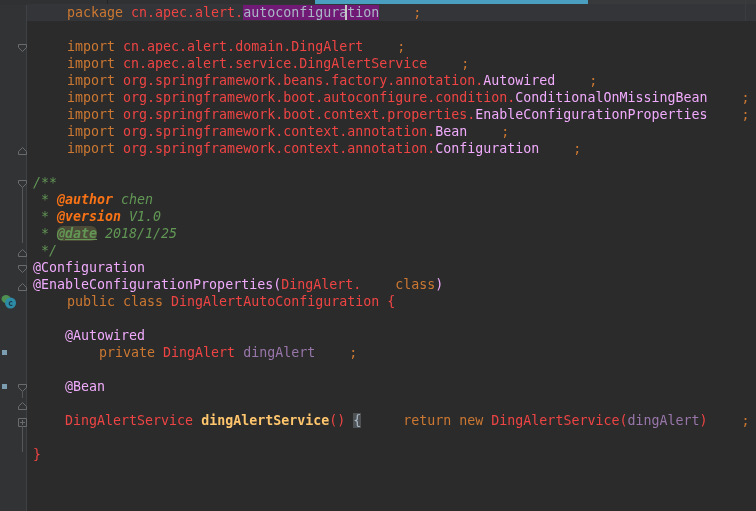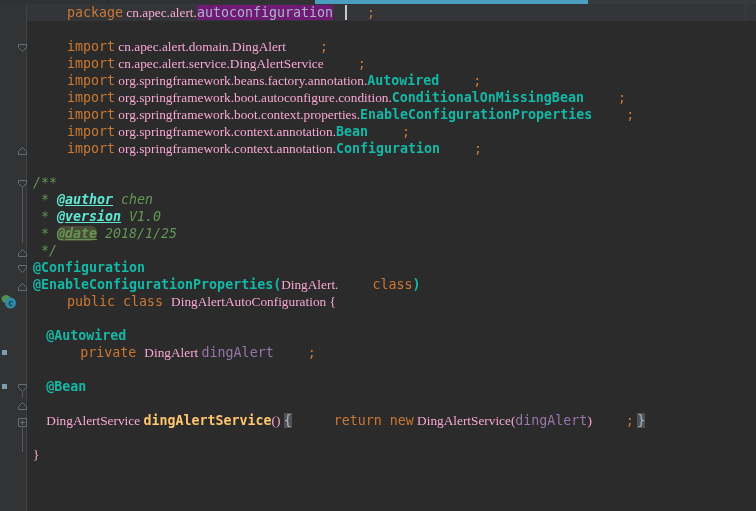--- a/index.html
+++ b/index.html
@@ -18,26 +18,26 @@
   
   .gutter{position:absolute;left:0;top:5px;width:27px;height:506px;background:#313335;border-right:1px solid #3f4245;box-sizing:border-box;}
   .fold-line{position:absolute;width:1px;background:#55585b;}
   .gmark{position:absolute;width:11px;height:11px;left:17px;cursor:pointer;}
   .gicon{position:absolute;}
 
   
   .caret-row{position:absolute;left:27px;top:4px;width:729px;height:17px;background:#333538;}
   .line{position:absolute;left:33px;height:17px;white-space:pre;cursor:text;}
   .kw{color:#cc7832;margin-left:34px;}
-  .pl{color:#f9a8d4;font-family:Liberation Serif, serif;}
-  .an{color:#14b8a6;font-weight:bold;}
+  .pl{color:#ef4444;}
+  .an{color:#f0abfc;}
   .mt{color:#ffc66d;font-weight:bold;}
   .fd{color:#9876aa;}
   .dc{color:#629755;font-style:italic;}
-  .dt{color:#5eead4;font-style:italic;font-weight:bold;text-decoration:underline;}
+  .dt{color:#f97316;font-style:italic;font-weight:bold;}
   .dtw{color:#629755;font-style:italic;font-weight:bold;text-decoration:underline;background:#4c4b37;border-radius:6px;}
   .sel{color:#a9b7c6;background:#701a75;}
   .fold{color:#a9b7c6;background:#4e5254;}
   .caret{position:absolute;width:2px;height:15px;background:#c8c8c8;}
 
   .bean-dot{width:5px;height:5px;background:#7c9cb0;}
 </style>
 </head>
 <body>
 

